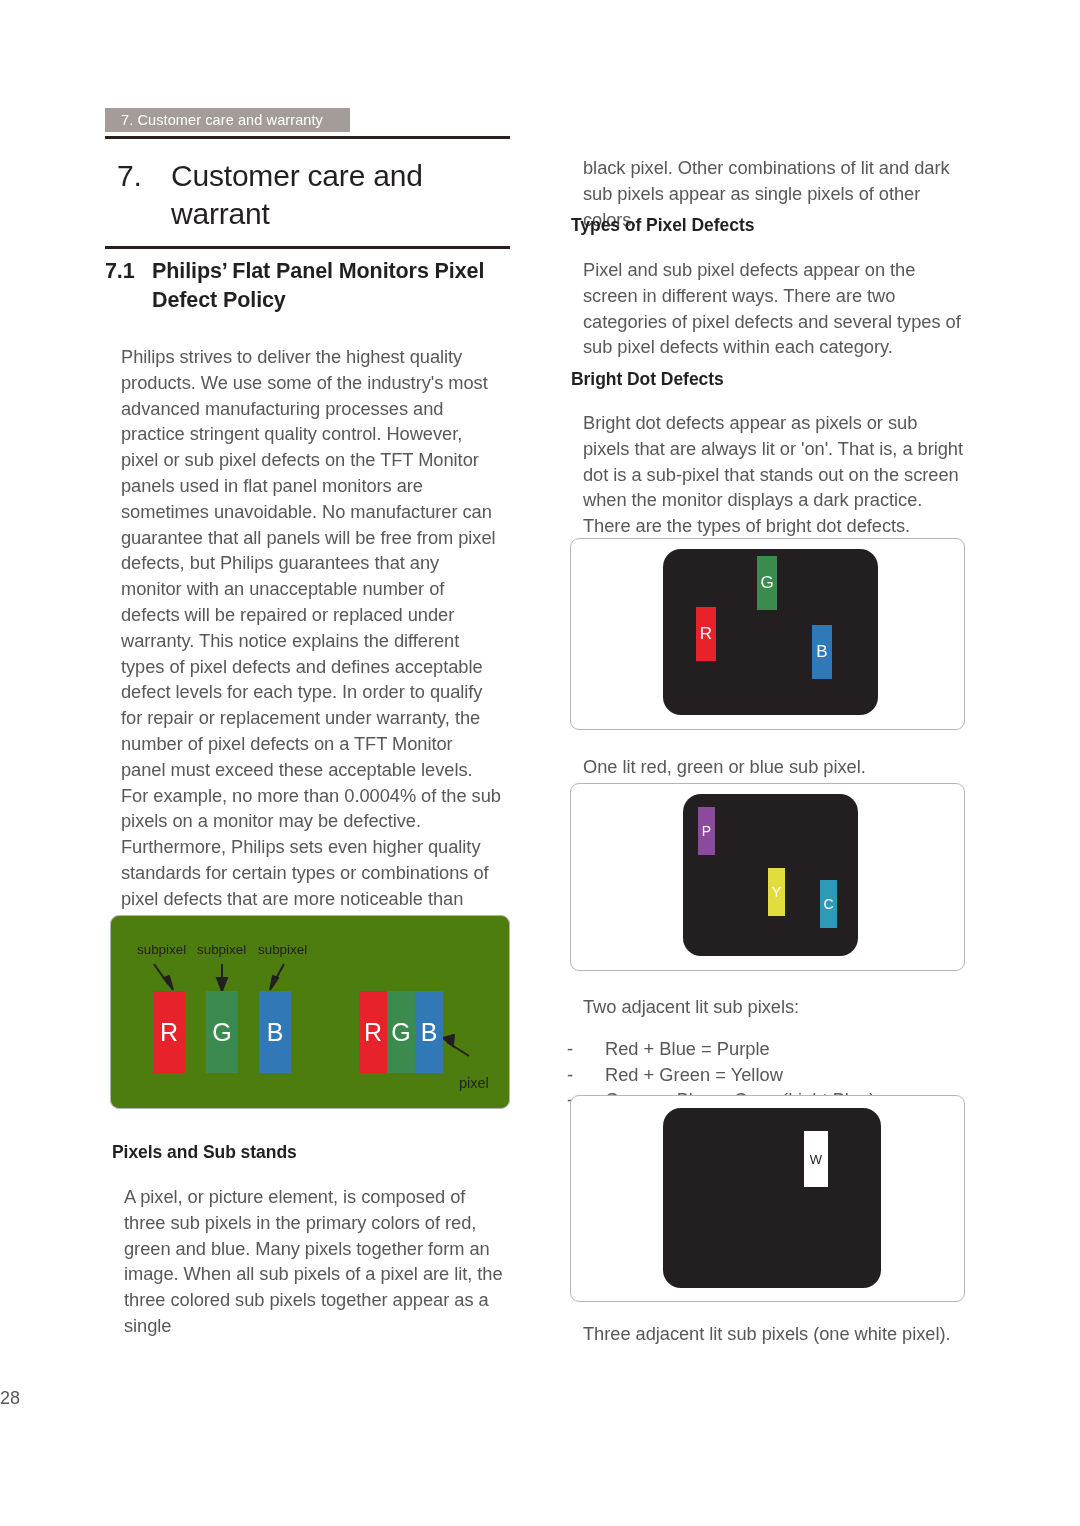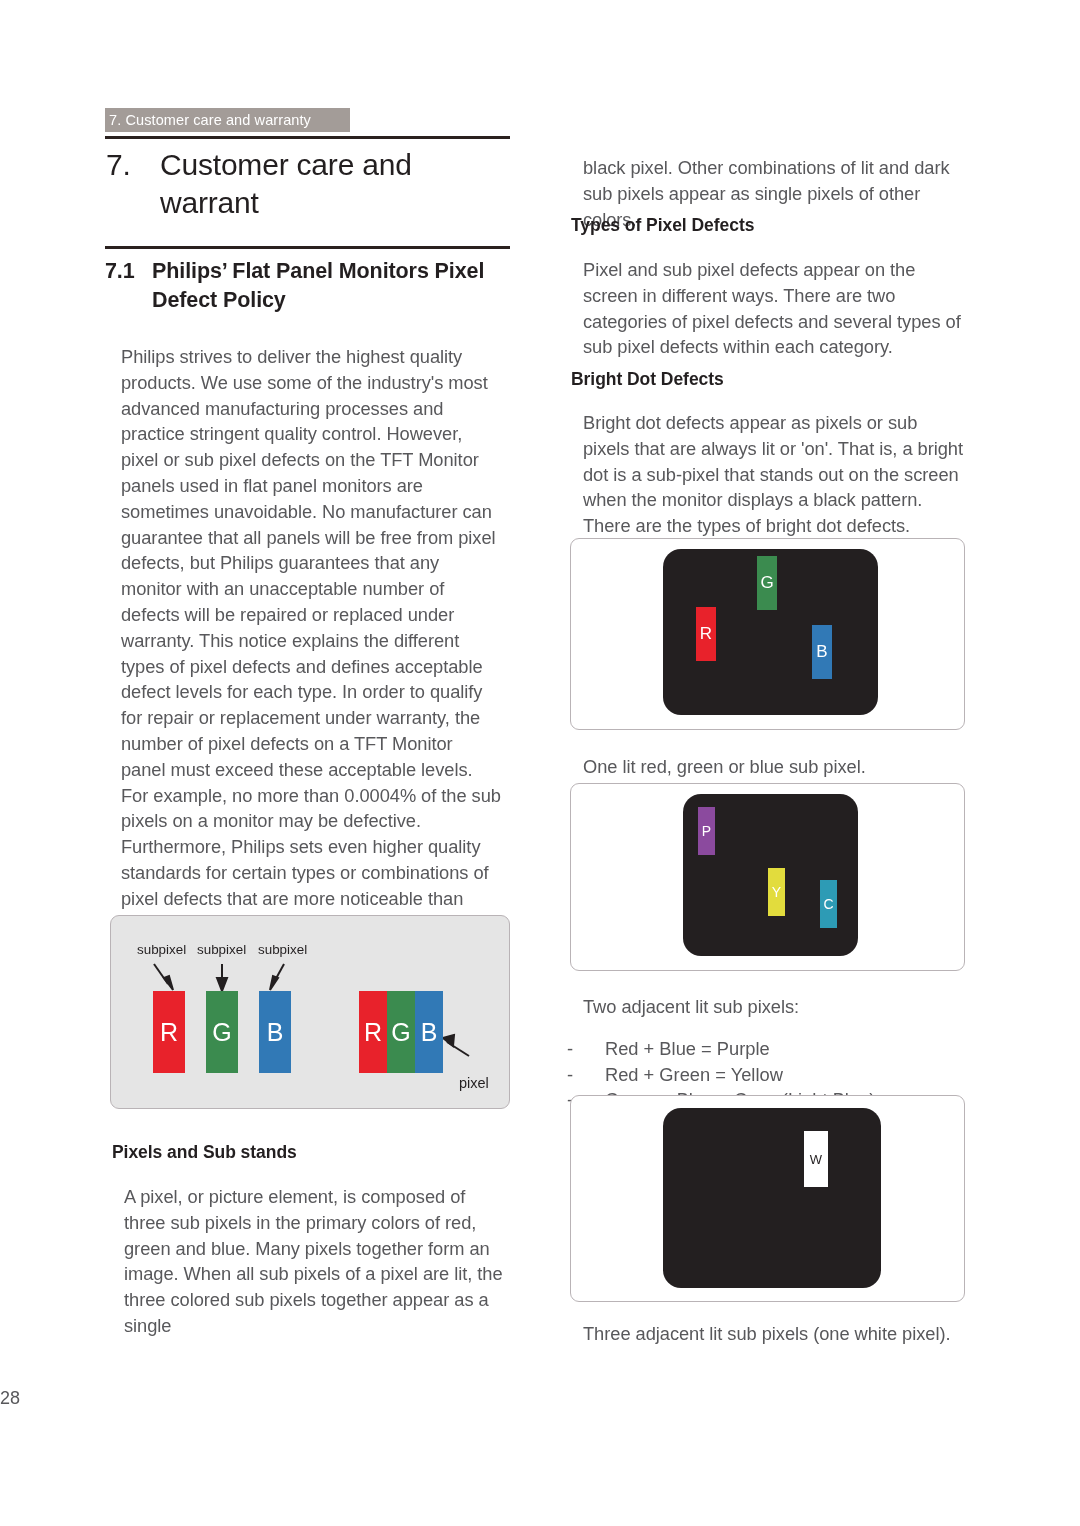--- a/index.html
+++ b/index.html
@@ -30,21 +30,21 @@
     width: 245px;
     height: 24px;
     background: #a39c98;
     display: flex;
     align-items: center;
   }
   .running-head span {
     color: #ffffff;
     font-size: 14.5px;
     letter-spacing: 0.1px;
-    padding-left: 4px;
+    padding-left: 16px;
     white-space: nowrap;
   }
 
   .rule {
     position: absolute;
     background: #2a211f;
   }
   .rule-top {
     left: 105px;
     top: 136px;
@@ -56,21 +56,21 @@
     top: 246px;
     width: 405px;
     height: 3px;
   }
 
   h1.chapter {
     position: absolute;
     left: 105px;
     top: 145px;
     width: 410px;
-    margin: 1px;
+    margin: 12px;
     font-size: 30px;
     font-weight: normal;
     color: #231f20;
     line-height: 1.28;
     letter-spacing: -0.2px;
   }
   h1.chapter .num {
     display: inline-block;
     width: 54px;
   }
@@ -125,21 +125,21 @@
     width: 412px;
   }
   #left-fig {
     position: absolute;
     left: 110px;
     top: 915px;
     width: 398px;
     height: 192px;
     border: 1.4px solid #b9b3b6;
     border-radius: 9px;
-    background: #e5e5e5;
+    background: #4d7c0f;
   }
   #left-sub-h {
     position: absolute;
     left: 108px;
     top: 1138px;
     width: 412px;
   }
   #left-sub-p {
     position: absolute;
     left: 108px;
@@ -372,21 +372,21 @@
     <h3 class="sub">Types of Pixel Defects</h3>
   </div>
   <div id="right-p2">
     <p class="body">Pixel and sub pixel defects appear on the screen in different ways. There are two categories of pixel defects and several types of sub pixel defects within each category.</p>
   </div>
 
   <div id="right-h2">
     <h3 class="sub">Bright Dot Defects</h3>
   </div>
   <div id="right-p3">
-    <p class="body">Bright dot defects appear as pixels or sub pixels that are always lit or 'on'. That is, a bright dot is a sub-pixel that stands out on the screen when the monitor displays a black pattern. There are the types of bright dot defects.</p>
+    <p class="body">Bright dot defects appear as pixels or sub pixels that are always lit or 'on'. That is, a bright dot is a sub-pixel that stands out on the screen when the monitor displays a dark practice. There are the types of bright dot defects.</p>
   </div>
 
   <div id="fig1">
     <div class="screen" style="left:92px; top:10px; width:215px; height:166px;"></div>
     <div class="dot" style="left:125px; top:68px; width:20px; height:54px; background:#e8222b;">
         <span>R</span>
       </div>
     <div class="dot" style="left:186px; top:17px; width:20px; height:54px; background:#3b8b4f;">
         <span>G</span>
       </div>

